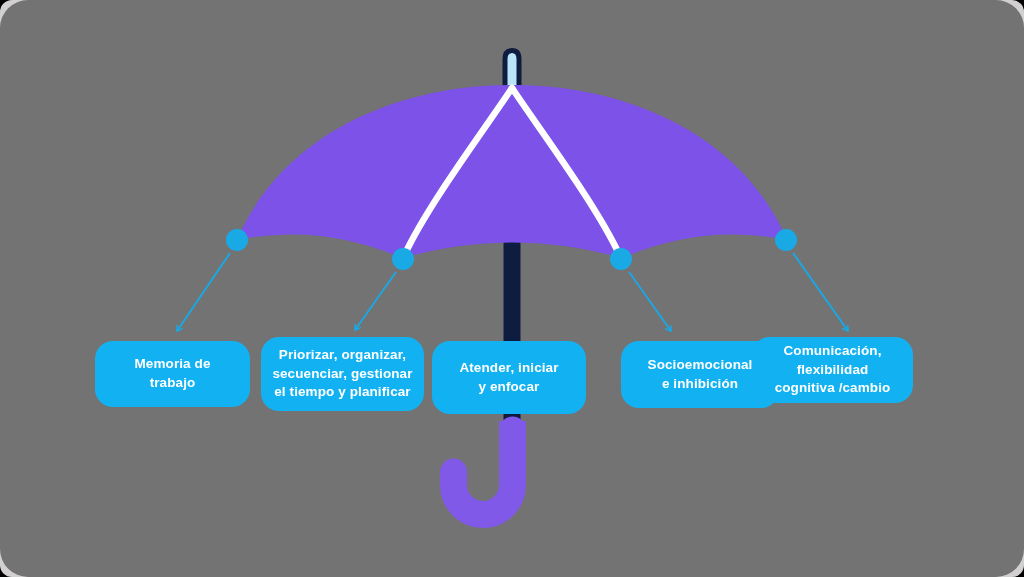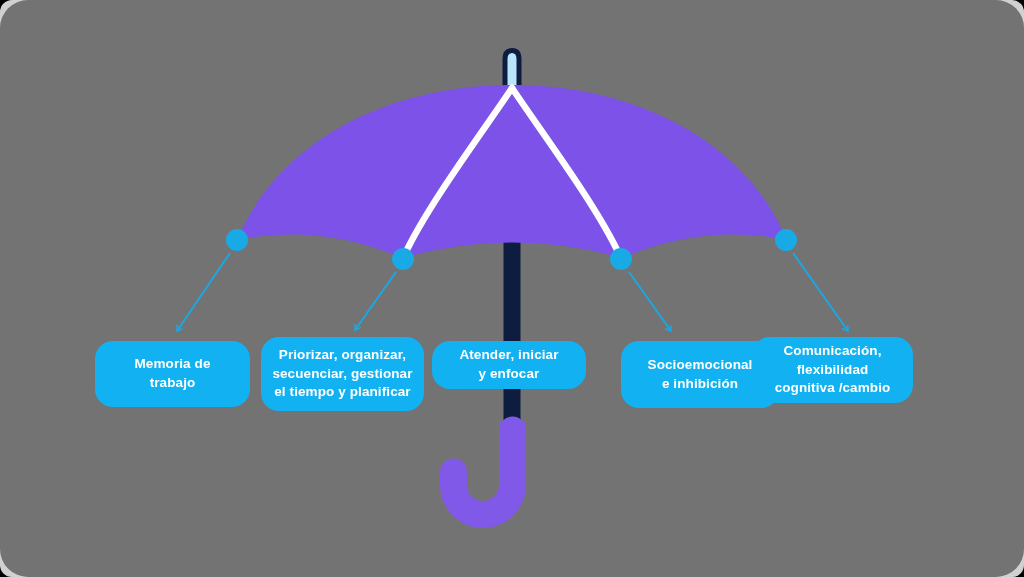--- a/index.html
+++ b/index.html
@@ -33,21 +33,21 @@
     color:#FFFFFF;
     font-size:13.5px;
     font-weight:700;
     line-height:1.4;
     letter-spacing:.1px;
     white-space:pre-line;
     padding:0 4px;
   }
   .box-1{left:95px;top:341px;width:155px;height:66px;}
   .box-2{left:261px;top:337px;width:163px;height:74px;}
-  .box-3{left:432px;top:341px;width:154px;height:48px;}
+  .box-3{left:432px;top:341px;width:154px;height:73px;}
   .box-4{left:621px;top:341px;width:158px;height:67px;}
   .box-5{left:752px;top:337px;width:161px;height:66px;}
 </style>
 </head>
 <body>
 
 <div class="frame">
   <div class="card">
     <div class="scene">
 

